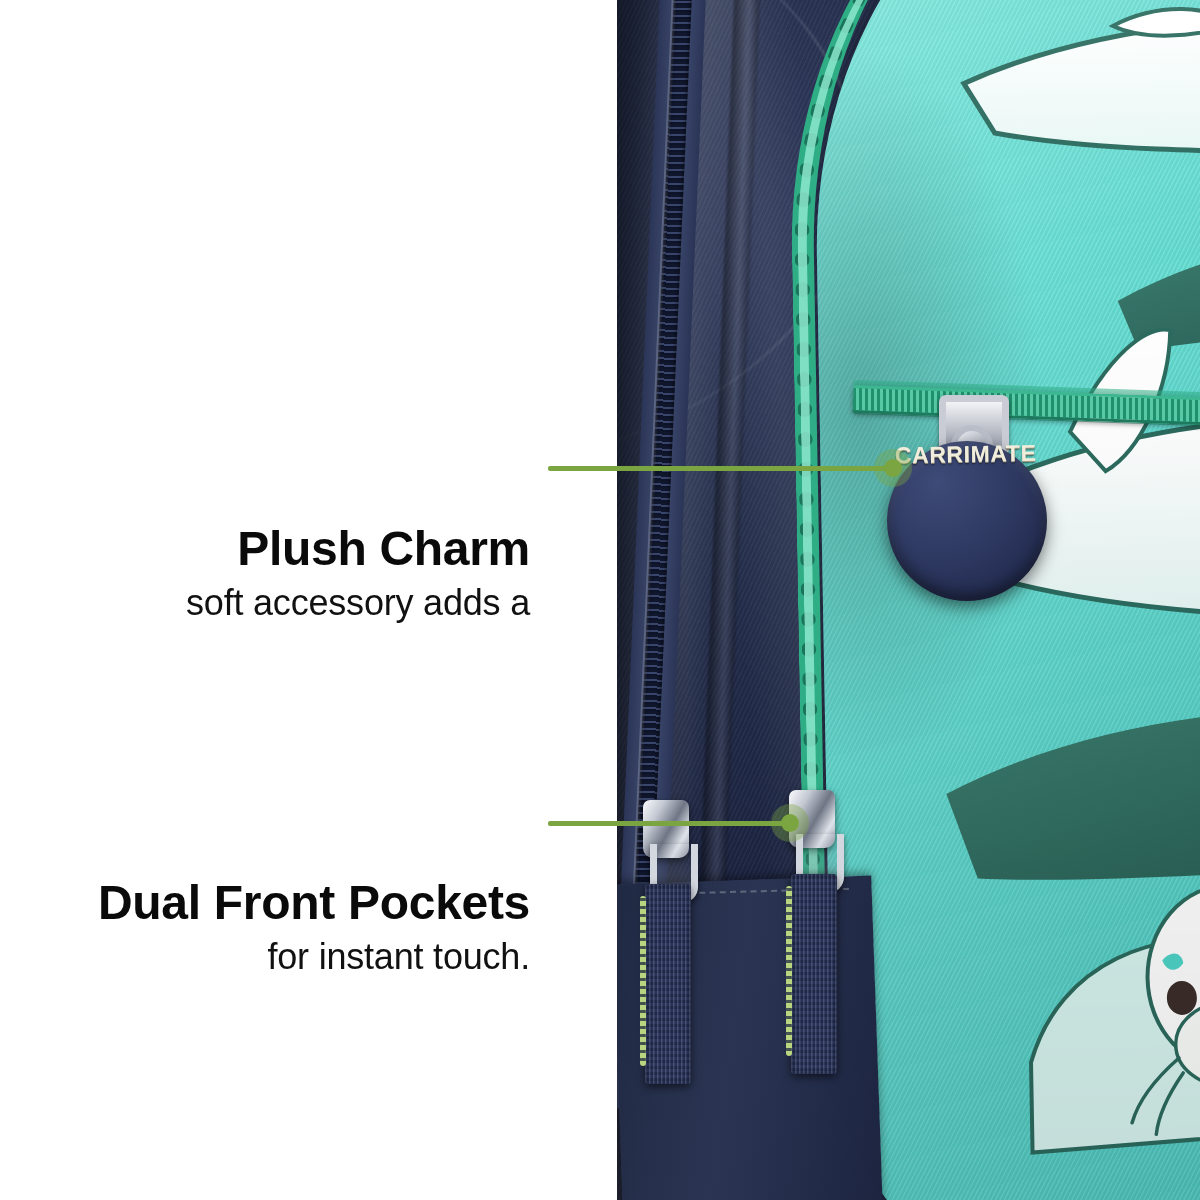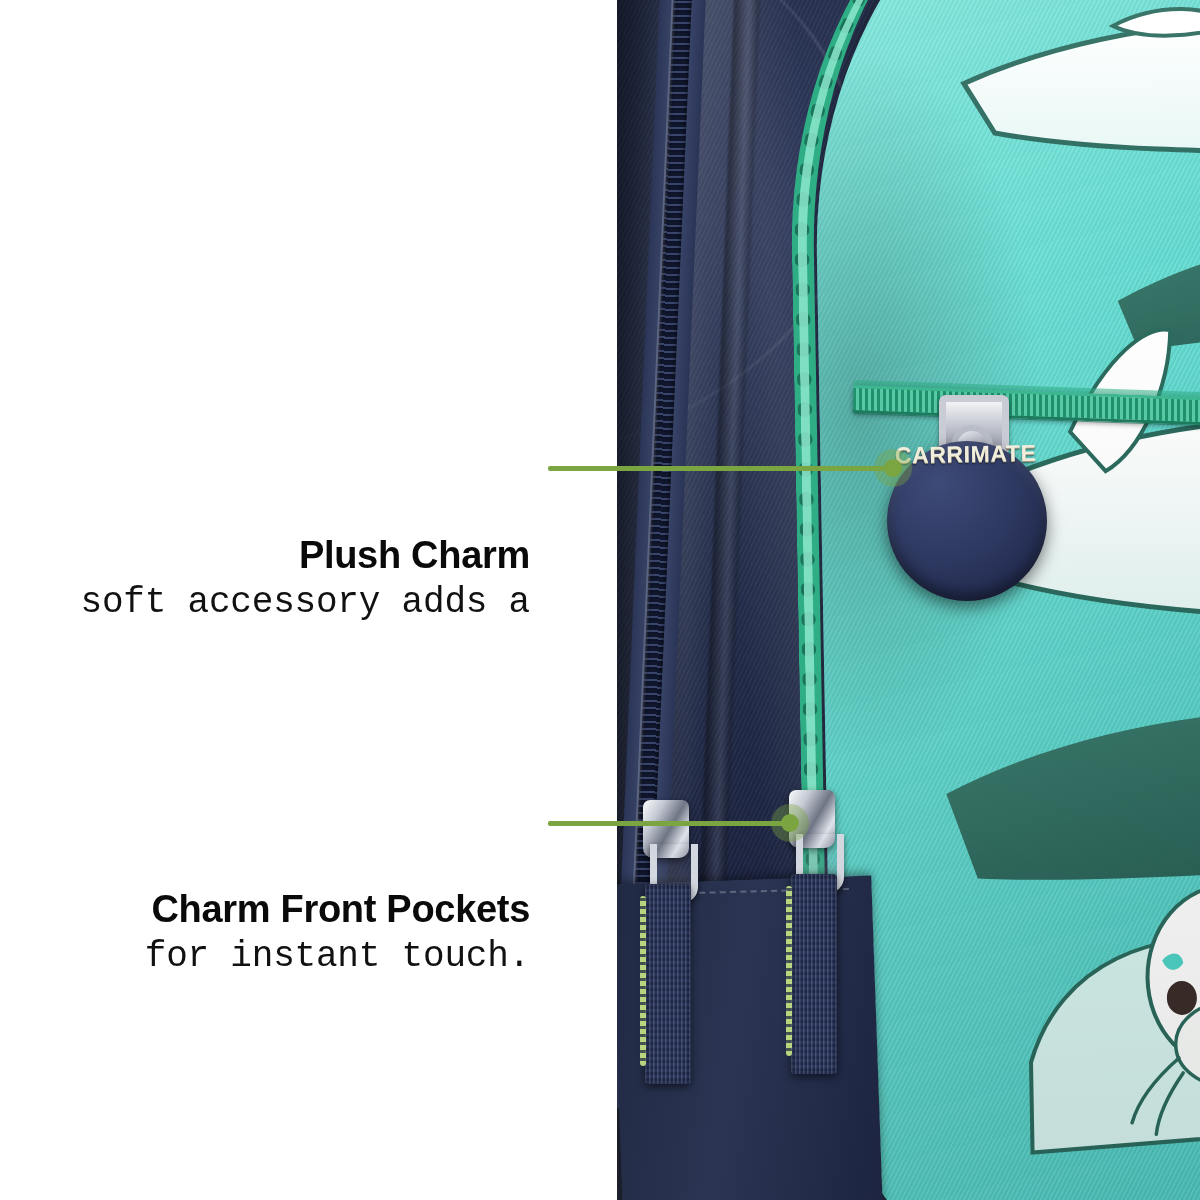--- a/index.html
+++ b/index.html
@@ -335,28 +335,28 @@
     border-radius: 50%;
     background: #7ba541;
   }
   .txt-block {
     position: absolute;
     text-align: right;
   }
   .txt-title {
     font-family: "Liberation Sans", sans-serif;
     font-weight: bold;
-    font-size: 38px;
+    font-size: 48px;
     line-height: 1.14;
     color: #0a0a0a;
     letter-spacing: -0.3px;
-    margin: 16px 0 4px 0;
+    margin: 4px 0 4px 0;
   }
   .txt-desc {
-    font-family: Liberation Mono, monospace;
+    font-family: Liberation Sans, sans-serif;
     font-weight: 400;
     font-size: 36px;
     line-height: 1.24;
     color: #111111;
     letter-spacing: -0.2px;
     margin: 0;
   }
 </style>
 </head>
 <body>
@@ -484,18 +484,18 @@
     </div>
   </div>
 
   <div class="callout" style="left:0; top:0;">
 
     <div class="leader" style="left:548px; top:821px; width:245px;"></div>
     <div class="dot-halo" style="left:771px; top:804px;"></div>
     <div class="dot-core" style="left:781px; top:814px;"></div>
 
     <div class="txt-block" style="left:60px; top:872px; width:470px;">
-      <p class="txt-title">Charm Front Pockets</p>
+      <p class="txt-title">Dual Front Pockets</p>
       <p class="txt-desc">for instant touch.</p>
     </div>
   </div>
 
 </div>
 
 </body></html>

